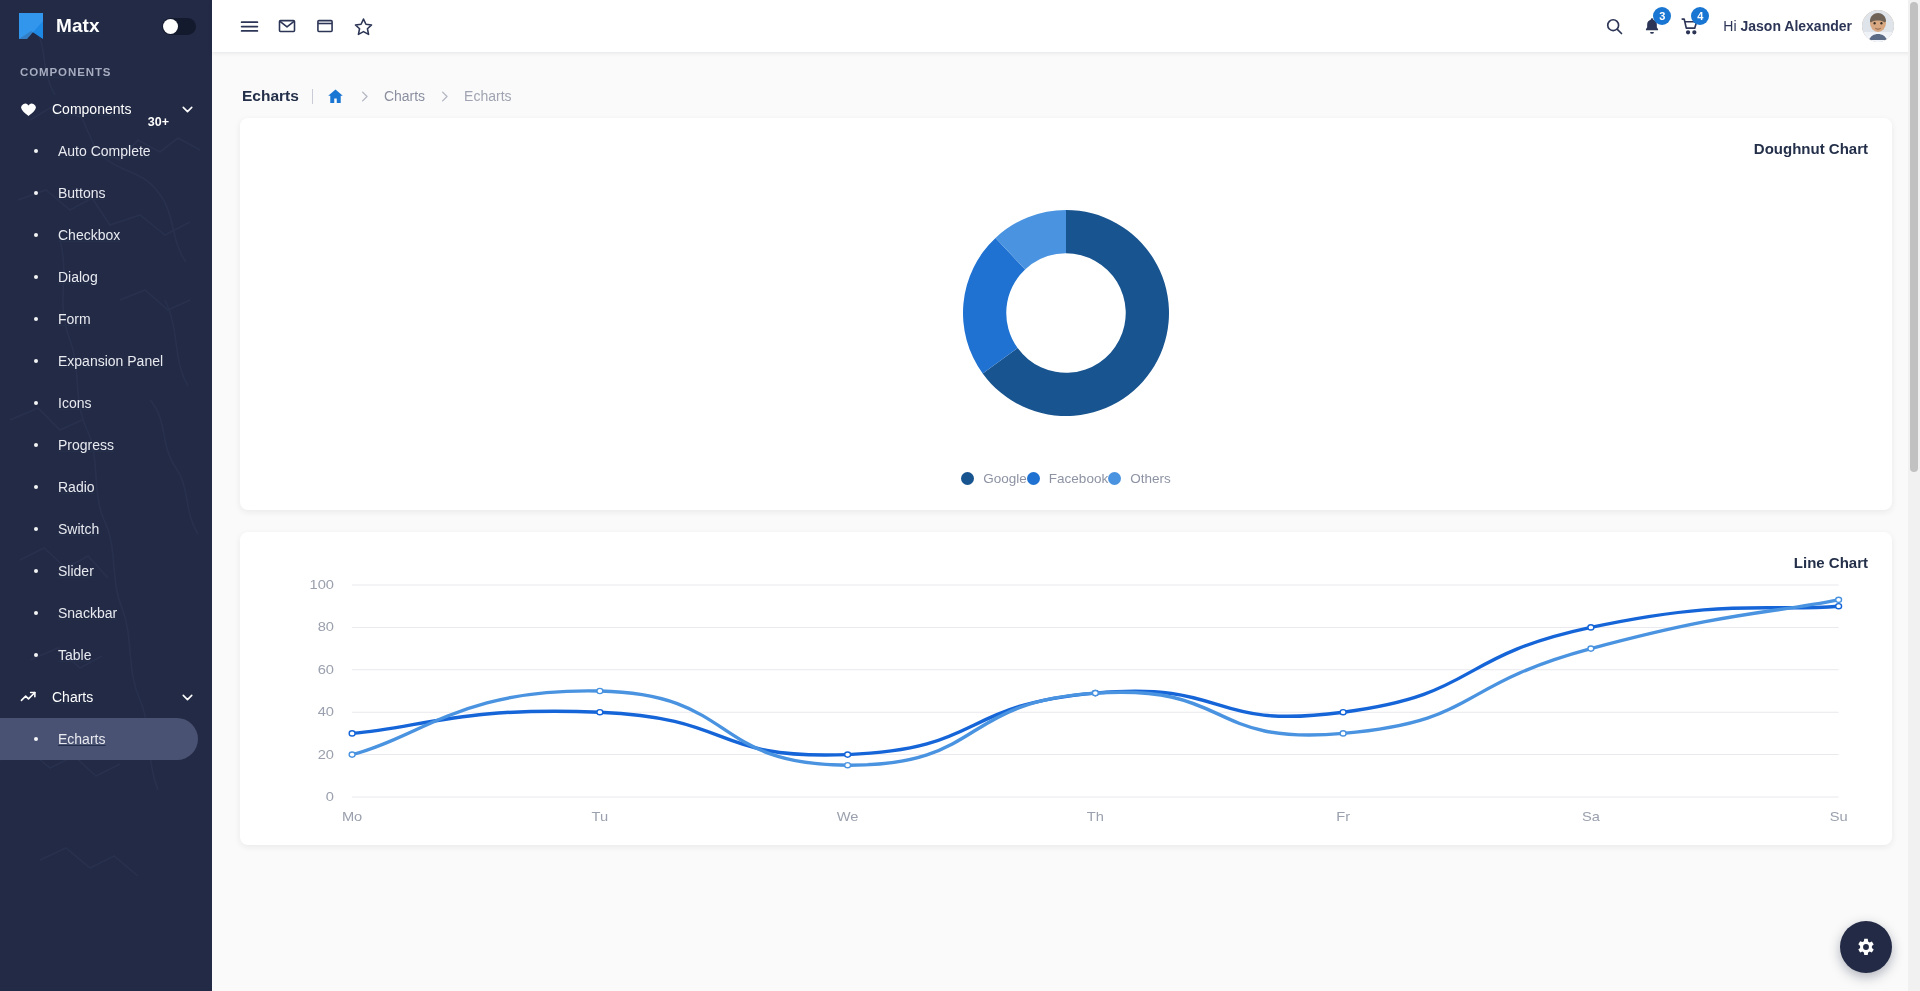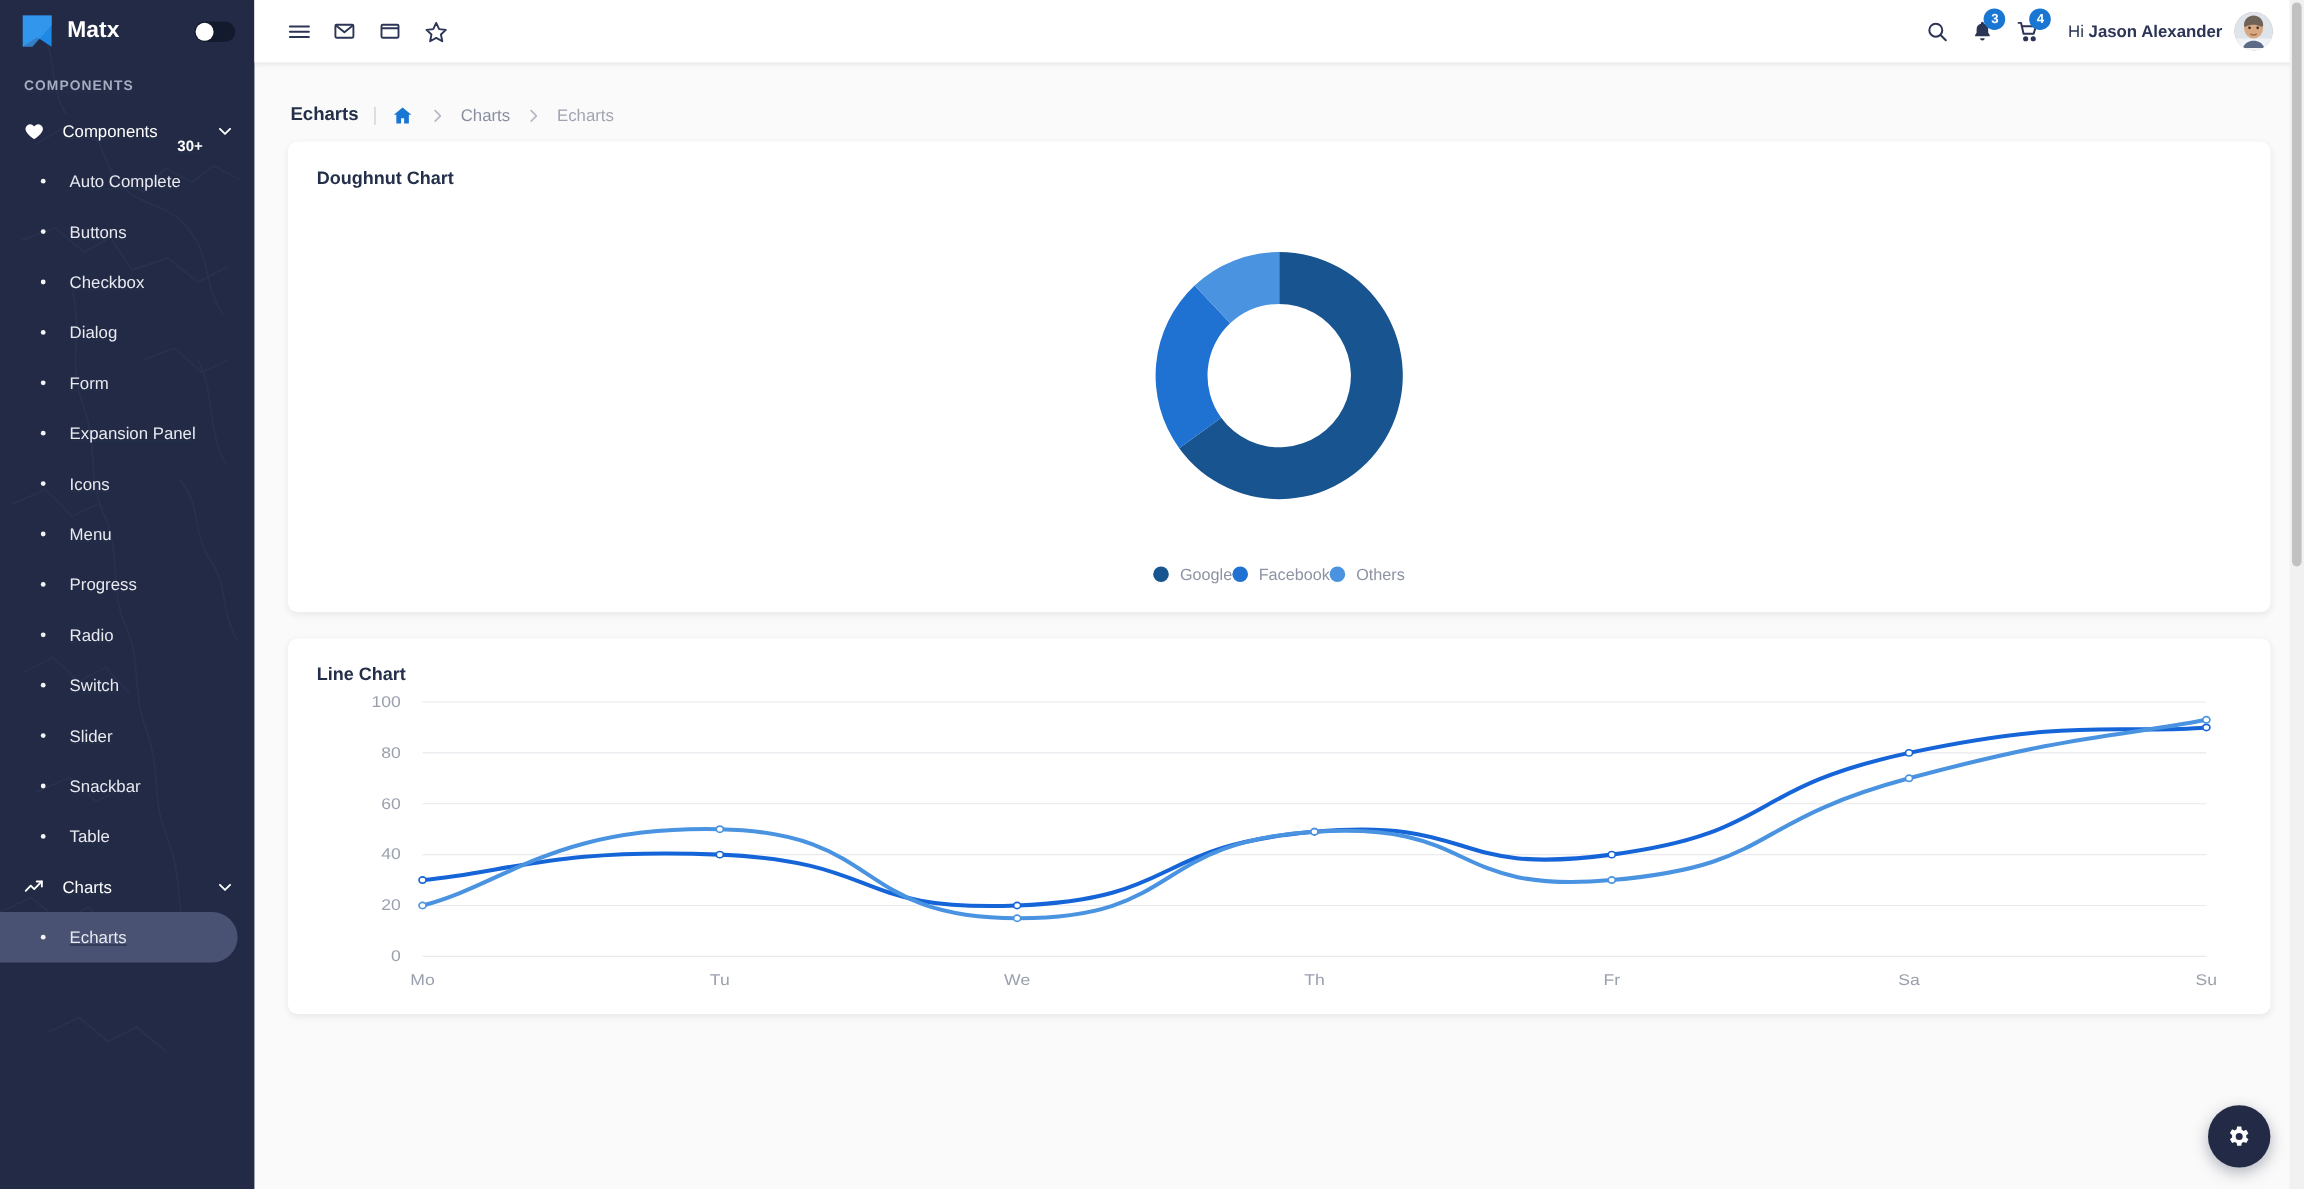--- a/index.html
+++ b/index.html
@@ -90,21 +90,21 @@
   .bc-title { font-size: 15.5px; font-weight: 700; color: #24304a; }
   .bc-sep-bar { width: 1px; height: 15px; background: #c9ccd6; margin: 0 13px; }
   .bc-chev { margin: 0 12px; display: flex; align-items: center; color: #b4b8c4; }
   .bc-link { font-size: 14px; color: #8a8fa0; cursor: pointer; }
   .bc-link.last { color: #a0a4b2; }
 
   .card {
     background: #fff; border-radius: 8px; box-shadow: 0 2px 6px rgba(34,42,69,.08);
     margin-bottom: 22px; padding: 22px 24px 18px 24px;
   }
-  .card-title { font-size: 15px; font-weight: 700; color: #24304a; margin-bottom: 6px; }
+  .card-title { font-size: 15px; font-weight: 700; color: #24304a; margin-bottom: 6px; text-align: right; }
 
   
   .donut-wrap { height: 300px; display: flex; align-items: center; justify-content: center; }
   .legend { display: flex; align-items: center; justify-content: center; padding: 8px 0 6px; }
   .legend-item { display: flex; align-items: center; gap: 9px; cursor: pointer; }
   .legend-dot { width: 13px; height: 13px; border-radius: 50%; flex: 0 0 13px; }
   .legend-label { font-size: 13.5px; color: #8d93a3; }
 
   
   .line-wrap { position: relative; height: 250px; margin-top: 4px; }
@@ -202,24 +202,20 @@
               <span class="dot"></span>
               <span class="ilabel">Form</span>
             </div>
             <div class="nav-item">
               <span class="dot"></span>
               <span class="ilabel">Expansion Panel</span>
             </div>
             <div class="nav-item">
               <span class="dot"></span>
               <span class="ilabel">Icons</span>
-            </div>
-            <div class="nav-item">
-              <span class="dot"></span>
-              <span class="ilabel">Menu</span>
             </div>
             <div class="nav-item">
               <span class="dot"></span>
               <span class="ilabel">Progress</span>
             </div>
             <div class="nav-item">
               <span class="dot"></span>
               <span class="ilabel">Radio</span>
             </div>
             <div class="nav-item">

